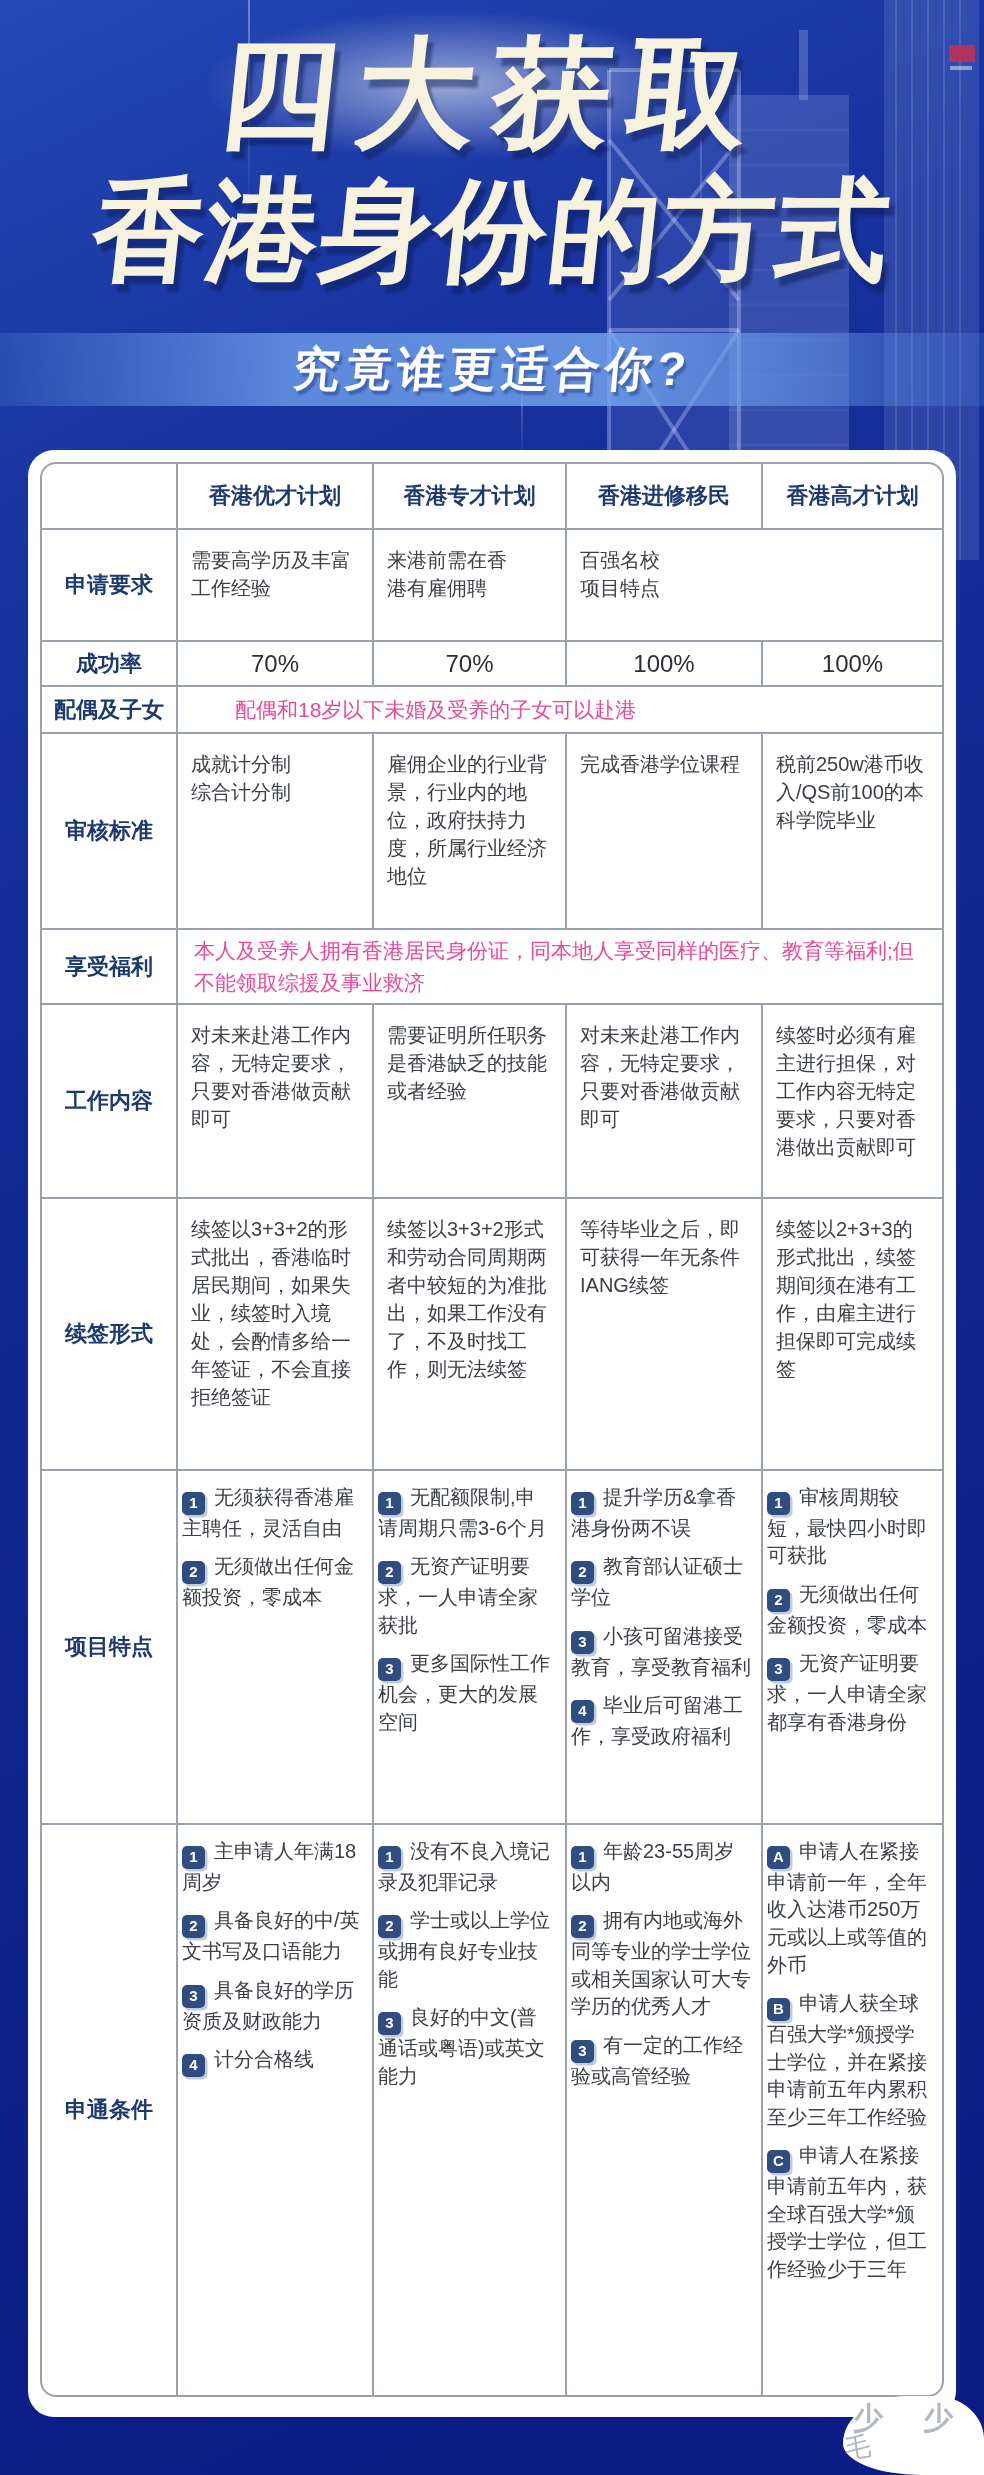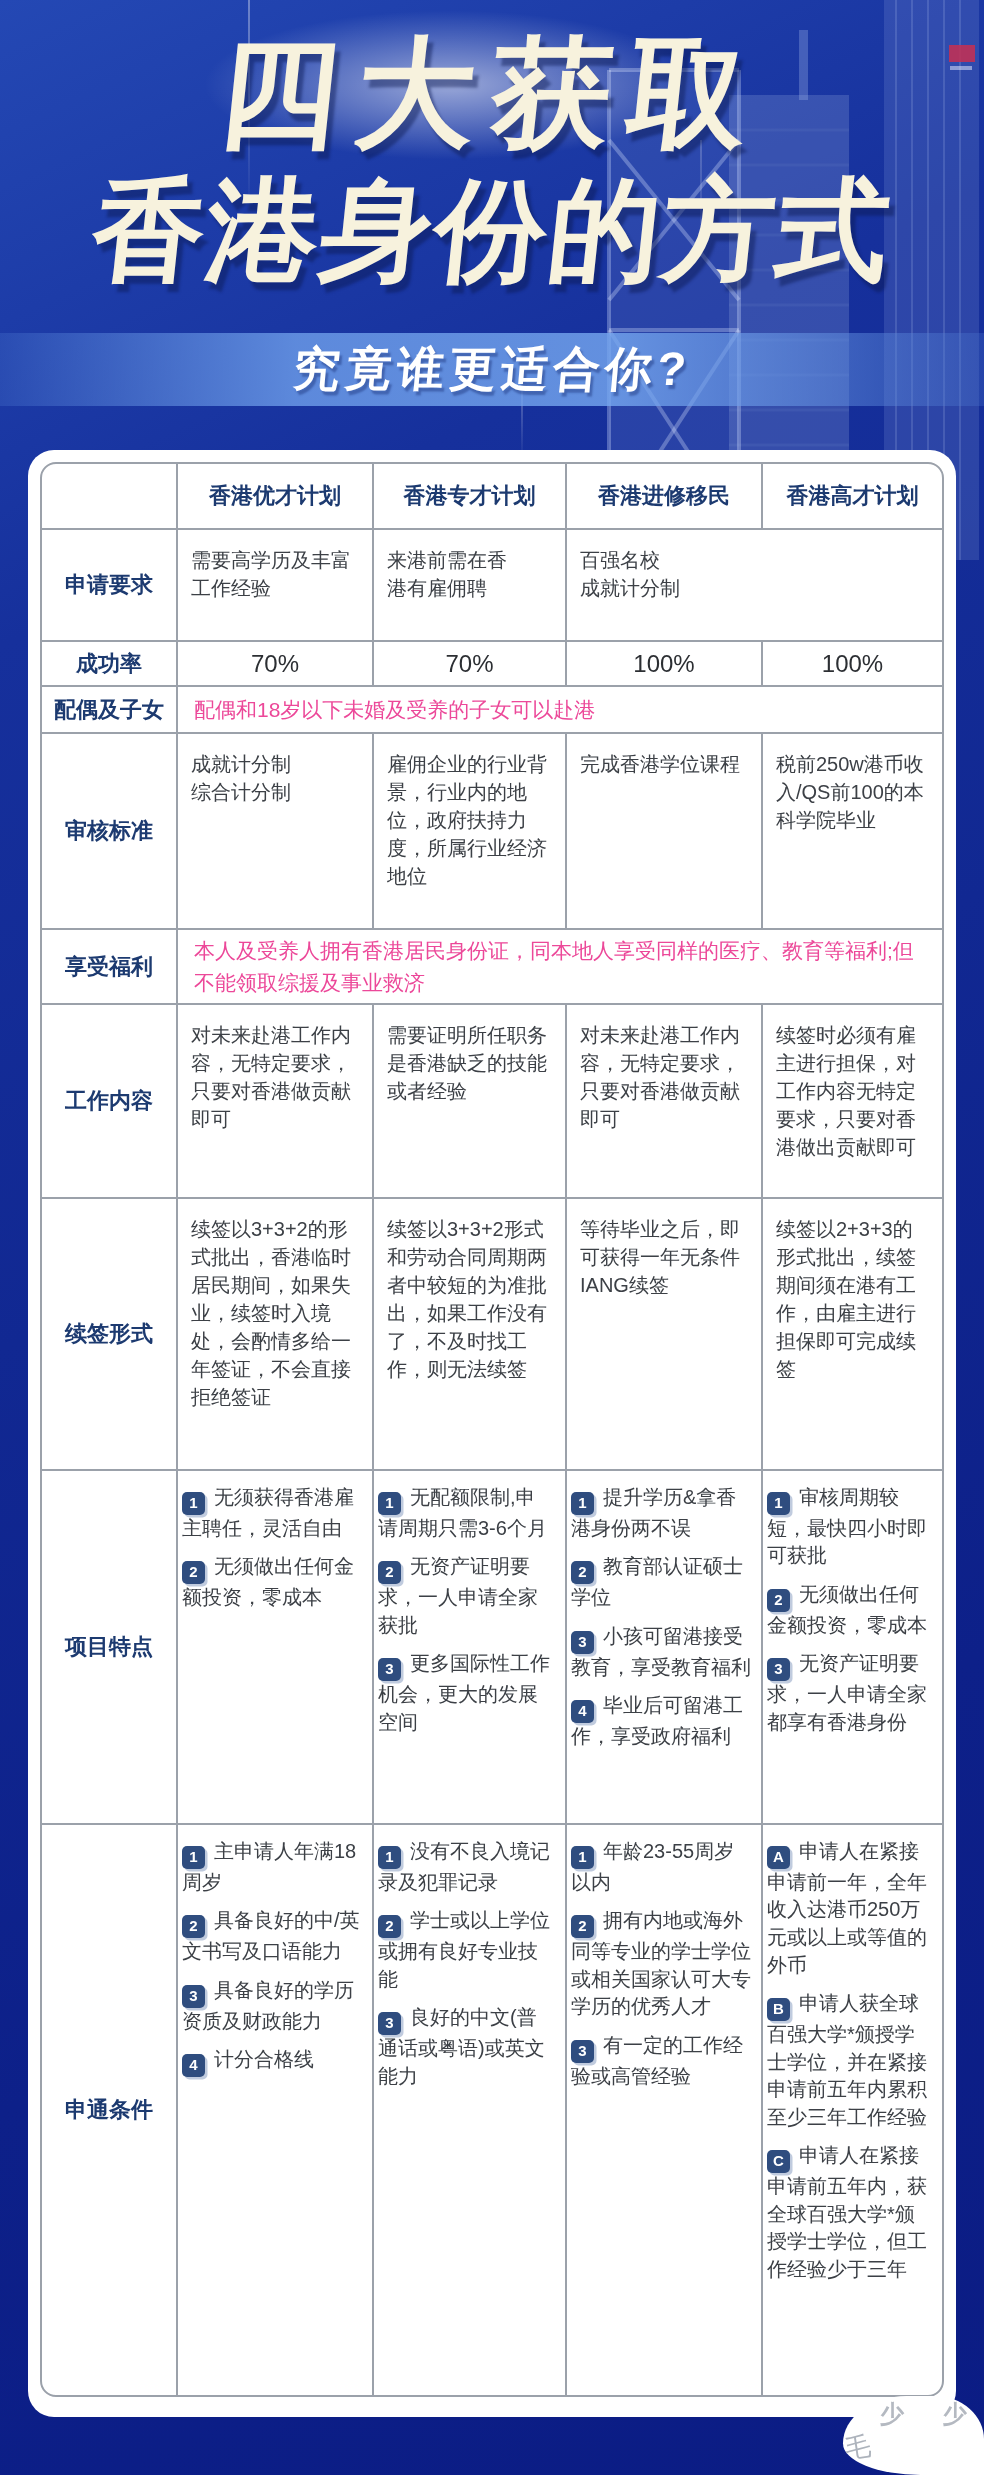--- a/index.html
+++ b/index.html
@@ -41,21 +41,21 @@
   .ctr{display:flex;align-items:center;justify-content:center;padding:0;font-size:24px;color:#2c2f33;}
   .spancell{flex:1;display:flex;align-items:center;padding:6px 16px;font-size:21px;color:#ec4899;line-height:1.5;}
   .lcell{padding:13px 10px 8px 4px;font-size:20px;color:#3c4046;line-height:1.38;}
   .item{margin-bottom:11px;}
   .item:last-child{margin-bottom:0;}
   .badge{display:inline-flex;align-items:center;justify-content:center;width:23px;height:23px;
     background:#2f4d7f;color:#fff;font-size:15px;font-weight:bold;border-radius:5px;
     margin-right:9px;vertical-align:-4px;box-shadow:2.5px 2.5px 0 rgba(140,160,195,.55);}
   .wm{position:absolute;left:843px;top:2396px;width:141px;height:79px;background:#ffffff;
     border-radius:45% 35% 0 55% / 60% 55% 0 40%;}
-  .wm span{position:absolute;left:10px;top:2px;font-size:24px;color:#b4b9c1;letter-spacing:16px;font-weight:bold;margin-left:27px;}
+  .wm span{position:absolute;left:10px;top:2px;font-size:30px;color:#b4b9c1;letter-spacing:16px;font-weight:bold;}
   .wm i{position:absolute;left:2px;top:34px;font-size:26px;color:#adb3bc;font-style:normal;transform:rotate(-8deg);}
 </style>
 </head>
 <body>
 
 <div class="poster">
 
   <svg class="skyline" width="430" height="560" viewBox="0 0 430 560">
     <rect x="330" y="0" width="95" height="560" fill="rgba(130,155,220,0.22)"></rect>
     <g stroke="rgba(190,205,245,0.18)" stroke-width="2">
@@ -115,30 +115,30 @@
           <div class="cell hcell c1">香港专才计划</div>
           <div class="cell hcell c2">香港进修移民</div>
           <div class="cell hcell c3">香港高才计划</div>
         </div>
         <div class="trow" style="height: 112px;">
           <div class="cell lbl">申请要求</div>
           <div class="cell tcell c0">需要高学历及丰富工作经验</div>
           <div class="cell tcell c1">来港前需在香
 港有雇佣聘</div>
           <div class="cell tcell c3">百强名校
-成就计分制</div>
+项目特点</div>
         </div>
         <div class="trow" style="height: 45px;">
           <div class="cell lbl">成功率</div>
           <div class="cell tcell c0 ctr">70%</div>
           <div class="cell tcell c1 ctr">70%</div>
           <div class="cell tcell c2 ctr">100%</div>
           <div class="cell tcell c3 ctr">100%</div>
         </div>
-        <div class="trow" style="height: 47px;">
+        <div class="trow" style="height: 47px; gap: 41px;">
           <div class="cell lbl">配偶及子女</div>
           <div class="cell spancell">配偶和18岁以下未婚及受养的子女可以赴港</div>
         </div>
         <div class="trow" style="height: 196px;">
           <div class="cell lbl">审核标准</div>
           <div class="cell tcell c0">成就计分制
 综合计分制</div>
           <div class="cell tcell c1">雇佣企业的行业背景，行业内的地位，政府扶持力度，所属行业经济地位</div>
           <div class="cell tcell c2">完成香港学位课程</div>
           <div class="cell tcell c3">税前250w港币收入/QS前100的本科学院毕业</div>

